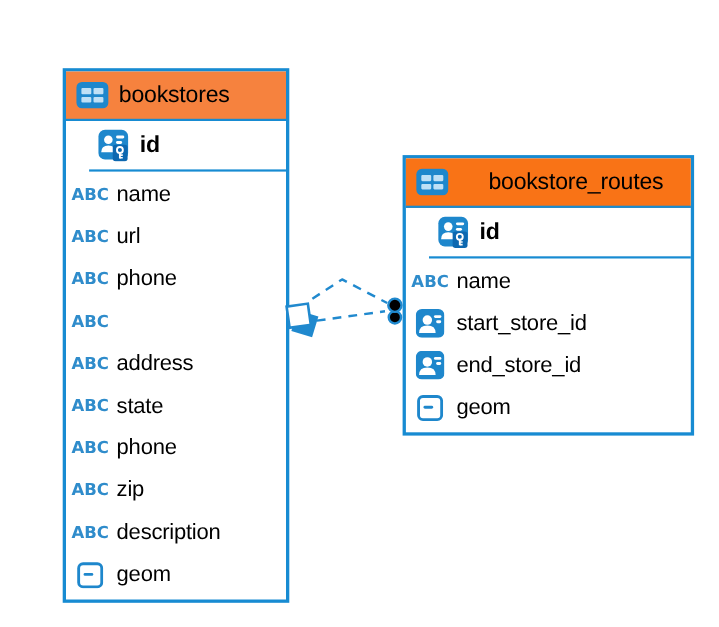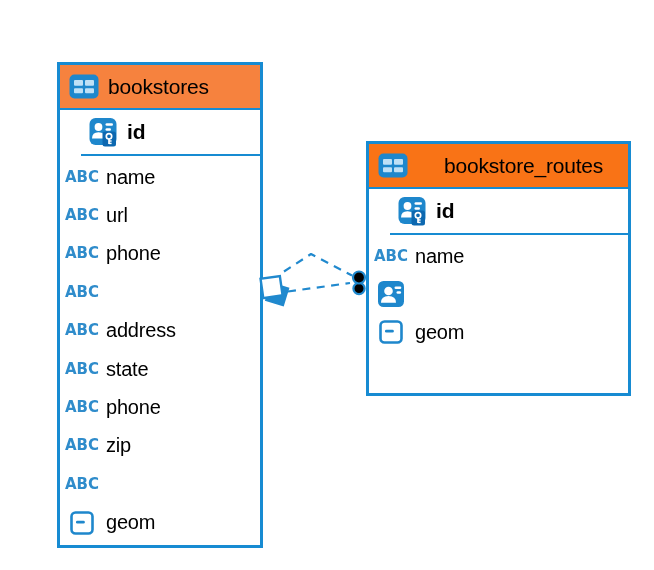--- a/index.html
+++ b/index.html
@@ -140,20 +140,21 @@
     <span class="icon-cell">
   <span class="abc-text">ABC</span>
 </span>
     <span class="label">zip</span>
   </div>
 
   <div class="row">
     <span class="icon-cell">
   <span class="abc-text">ABC</span>
 </span>
+    <span class="label">description</span>
   </div>
 
   <div class="row">
     <span class="icon-cell">
   <svg width="24" height="24" viewBox="0 0 24 24">
     <rect x="1.5" y="1.5" width="21" height="21" rx="4" fill="#fff" stroke="#1E87CC" stroke-width="2.6"></rect>
     <rect x="6" y="9.8" width="8.8" height="2.7" rx="1.3" fill="#1E87CC"></rect>
   </svg>
 </span>
     <span class="label">geom</span>
@@ -204,22 +205,35 @@
   <div class="row">
     <span class="icon-cell">
   <svg width="26" height="26" viewBox="0 0 26 26">
     <rect width="26" height="26" rx="5.5" fill="#1E87CC"></rect>
     <circle cx="10.5" cy="10" r="4.3" fill="#fff"></circle>
     <path d="M3 21.8 Q3 15 10.5 15 Q18 15 18 21.8 Z" fill="#fff"></path>
     <rect x="16.5" y="5.5" width="6.8" height="2.6" rx="1.3" fill="#fff"></rect>
     <rect x="18.5" y="10.2" width="4.6" height="2.6" rx="1.3" fill="#fff"></rect>
   </svg>
 </span>
-  </div>
-
+    <span class="label">start_store_id</span>
+  </div>
+
+  <div class="row">
+    <span class="icon-cell">
+  <svg width="26" height="26" viewBox="0 0 26 26">
+    <rect width="26" height="26" rx="5.5" fill="#1E87CC"></rect>
+    <circle cx="10.5" cy="10" r="4.3" fill="#fff"></circle>
+    <path d="M3 21.8 Q3 15 10.5 15 Q18 15 18 21.8 Z" fill="#fff"></path>
+    <rect x="16.5" y="5.5" width="6.8" height="2.6" rx="1.3" fill="#fff"></rect>
+    <rect x="18.5" y="10.2" width="4.6" height="2.6" rx="1.3" fill="#fff"></rect>
+  </svg>
+</span>
+    <span class="label">end_store_id</span>
+  </div>
 
   <div class="row">
     <span class="icon-cell">
   <svg width="24" height="24" viewBox="0 0 24 24">
     <rect x="1.5" y="1.5" width="21" height="21" rx="4" fill="#fff" stroke="#1E87CC" stroke-width="2.6"></rect>
     <rect x="6" y="9.8" width="8.8" height="2.7" rx="1.3" fill="#1E87CC"></rect>
   </svg>
 </span>
     <span class="label">geom</span>
   </div>

